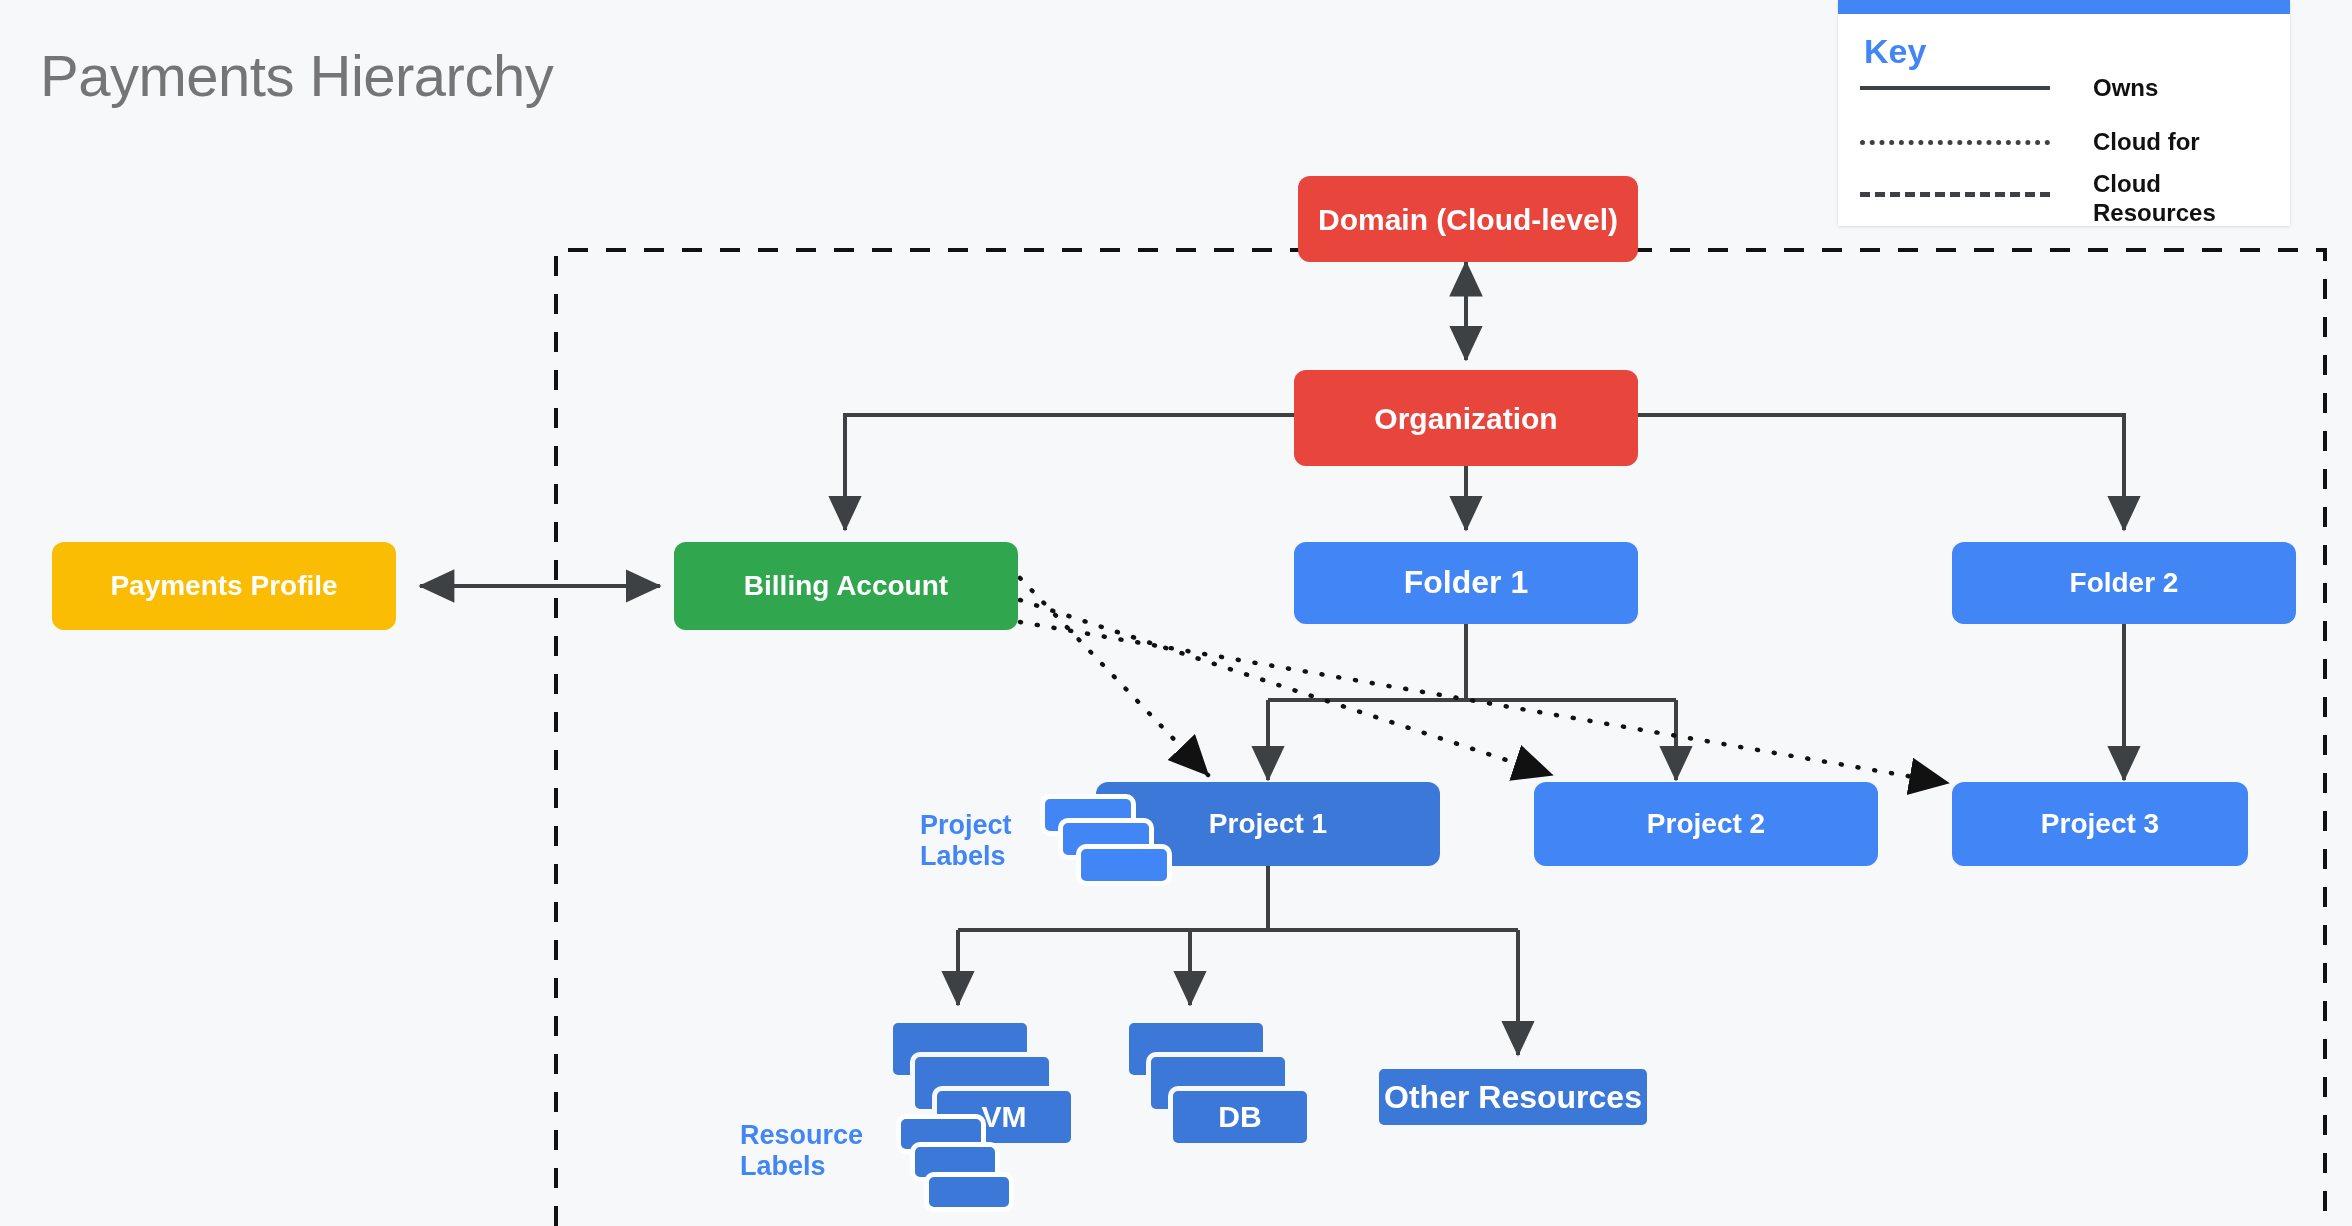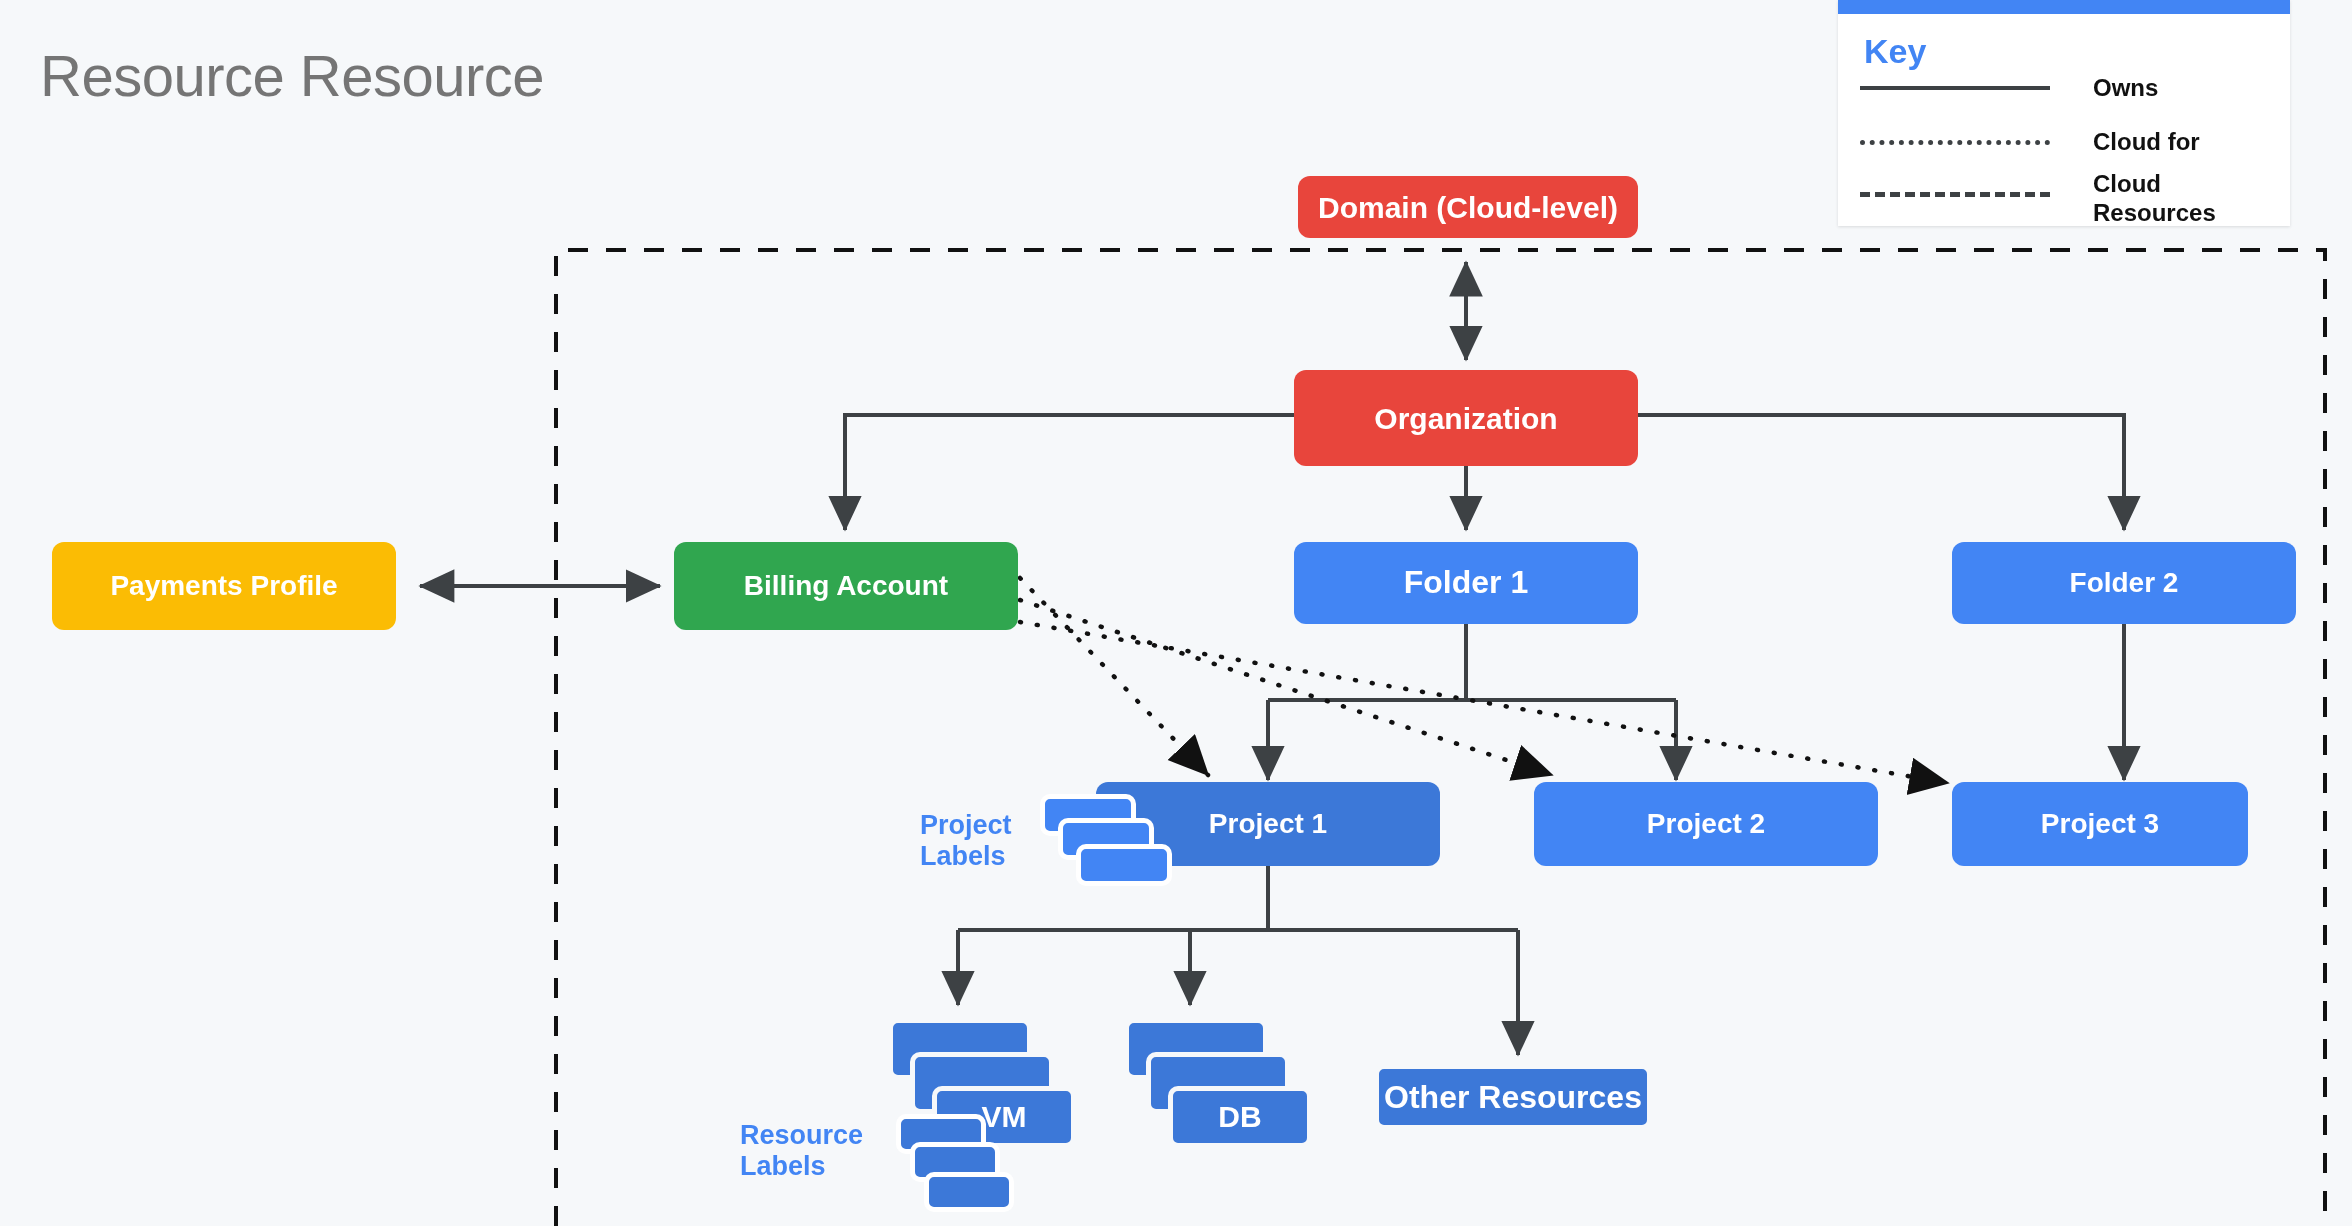--- a/index.html
+++ b/index.html
@@ -75,21 +75,21 @@
     position:absolute;left:255px;
     font-size:24px;font-weight:bold;color:#111;
     line-height:1.2;white-space:pre-line;
   }
 </style>
 </head>
 <body>
 
 <div id="stage">
 
-  <div class="title">Resource Resource</div>
+  <div class="title">Payments Hierarchy</div>
 
   <svg id="wires" viewBox="0 0 2352 1226" xmlns="http://www.w3.org/2000/svg">
     <defs>
       <marker id="ah" markerWidth="11" markerHeight="11" refX="8.6" refY="4.2" orient="auto" markerUnits="strokeWidth">
         <path d="M0,0 L9,4.2 L0,8.4 z" fill="#3d4144"></path>
       </marker>
       <marker id="ah-start" markerWidth="11" markerHeight="11" refX="0.4" refY="4.2" orient="auto" markerUnits="strokeWidth">
         <path d="M9,0 L0,4.2 L9,8.4 z" fill="#3d4144"></path>
       </marker>
       <marker id="ahd" markerWidth="13" markerHeight="13" refX="8.6" refY="4.2" orient="auto" markerUnits="strokeWidth">
@@ -128,21 +128,21 @@
       <path d="M1518,930 L1518,1055" marker-end="url(#ah)"></path>
     </g>
 
     <g fill="none" stroke="#111" stroke-width="4.5" stroke-dasharray="1 16" stroke-linecap="round">
       <path d="M1020,578 L1208,775" marker-end="url(#ahd)"></path>
       <path d="M1020,600 L1552,775" marker-end="url(#ahd)"></path>
       <path d="M1020,622 L1948,783" marker-end="url(#ahd)"></path>
     </g>
   </svg>
 
-  <div class="node red" style="left:1298px;top:176px;width:340px;height:62px;font-size:30px;">
+  <div class="node red" style="left:1298px;top:176px;width:340px;height:86px;font-size:30px;">
     <span>Domain (Cloud-level)</span>
   </div>
 
   <div class="node red" style="left:1294px;top:370px;width:344px;height:96px;font-size:30px;">
     <span>Organization</span>
   </div>
 
   <div class="node yellow" style="left:52px;top:542px;width:344px;height:88px;font-size:28px;">
     <span>Payments Profile</span>
   </div>

